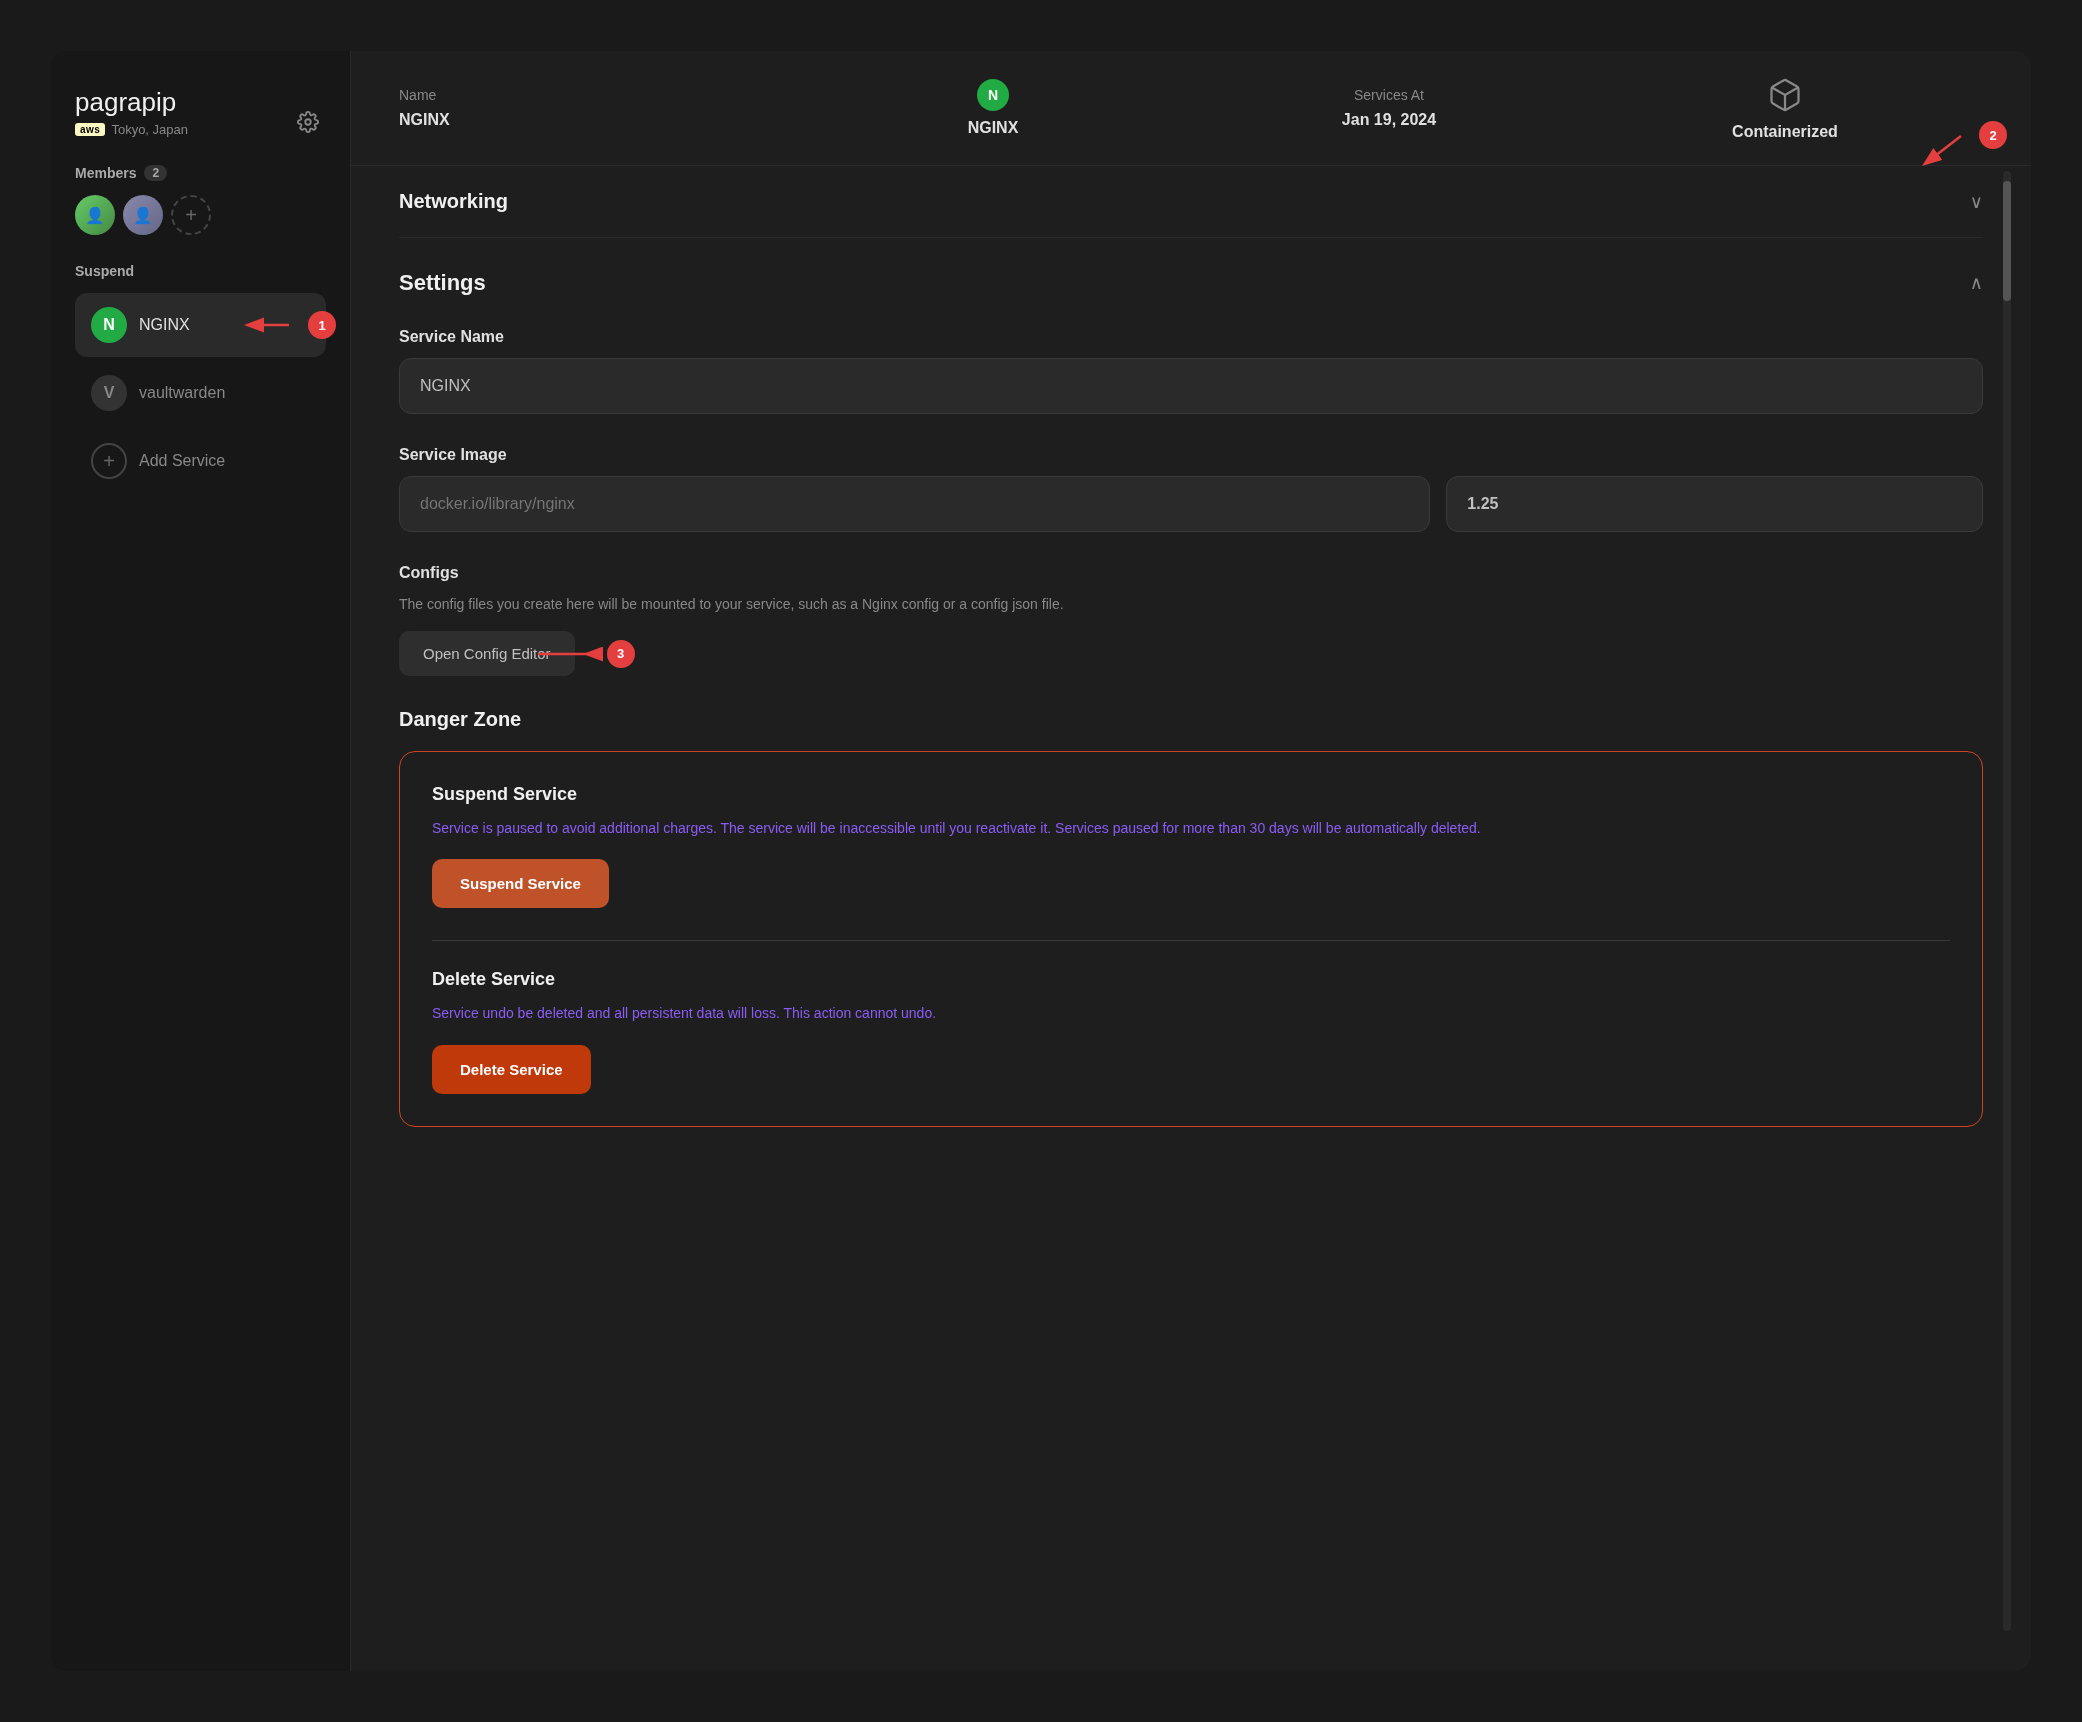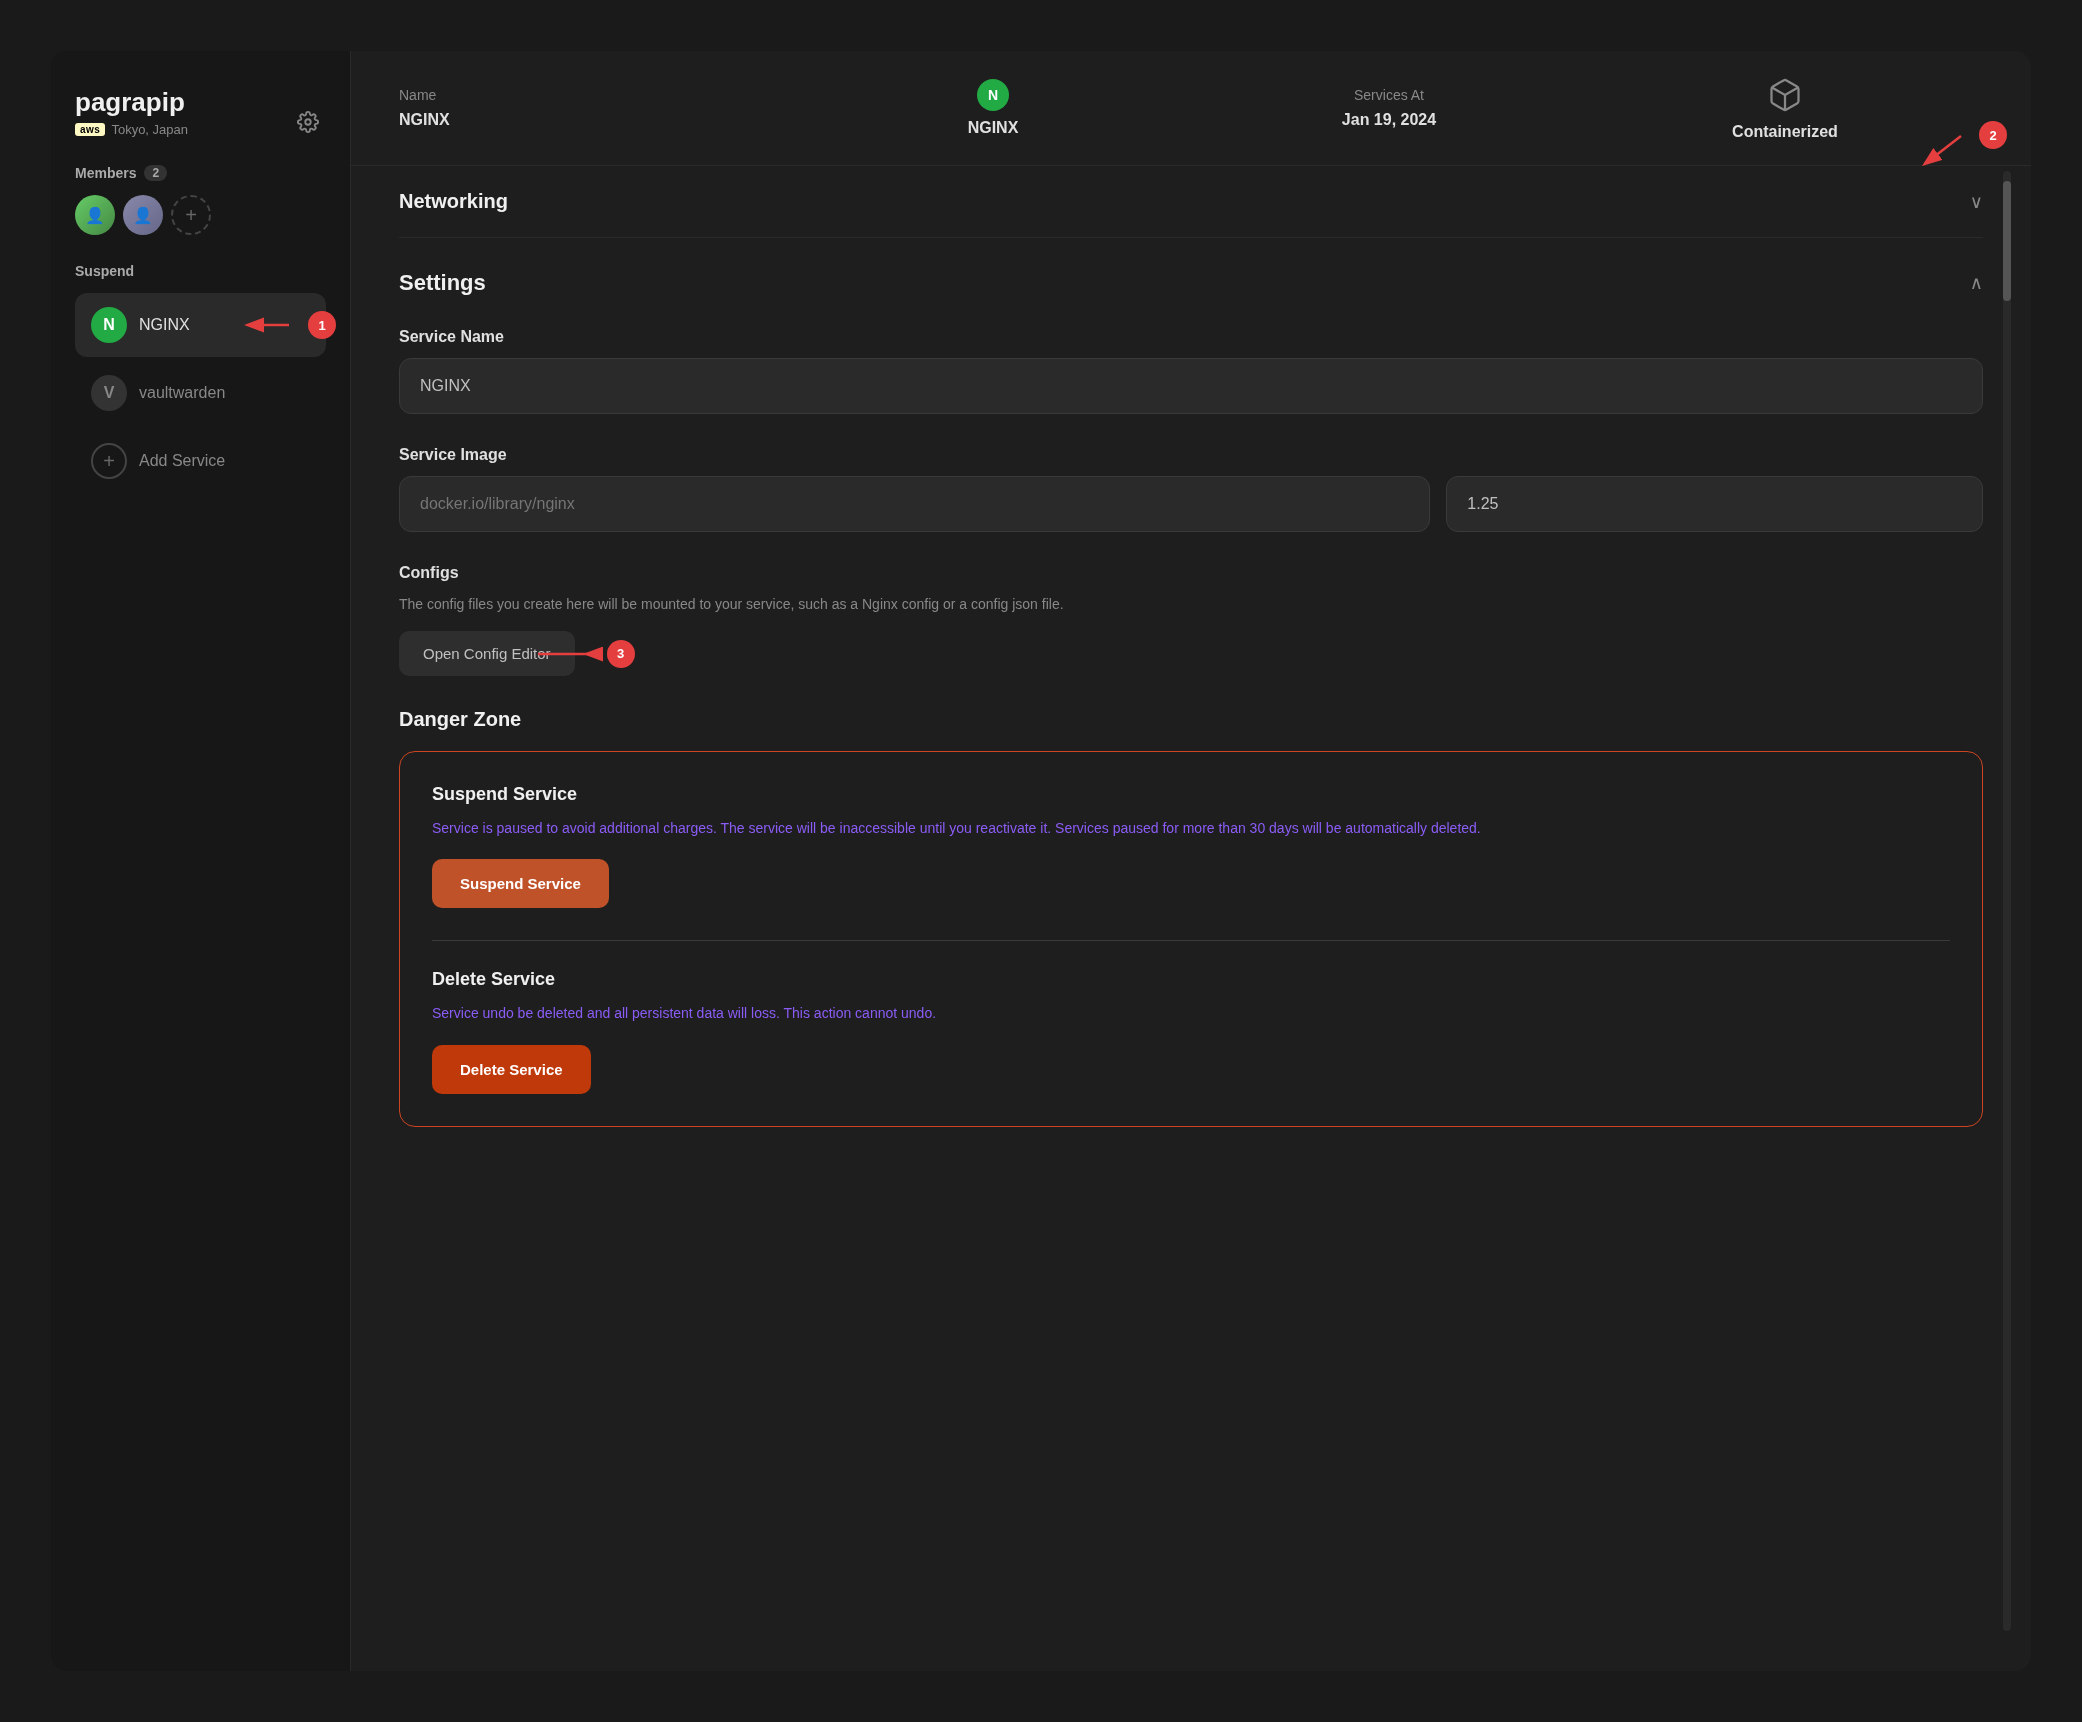--- a/index.html
+++ b/index.html
@@ -40,21 +40,21 @@
 
     .sidebar-header {
       display: flex;
       align-items: center;
       justify-content: space-between;
       margin-bottom: 8px;
     }
 
     .app-name {
       font-size: 26px;
-      font-weight: 700;
+      font-weight: 400;
       color: #f0f0f0;
     }
 
     .app-region {
       display: flex;
       align-items: center;
       gap: 6px;
       margin-top: 4px;
       margin-bottom: 20px;
     }
@@ -367,20 +367,21 @@
       display: flex;
       gap: 16px;
     }
 
     .service-image-row .form-input:first-child {
       flex: 2;
     }
 
     .service-image-row .form-input:last-child {
       flex: 1;
+      font-weight: bold;
     }
 
     
     .configs-section {
       margin-bottom: 32px;
     }
 
     .configs-desc {
       font-size: 14px;
       color: #888;

